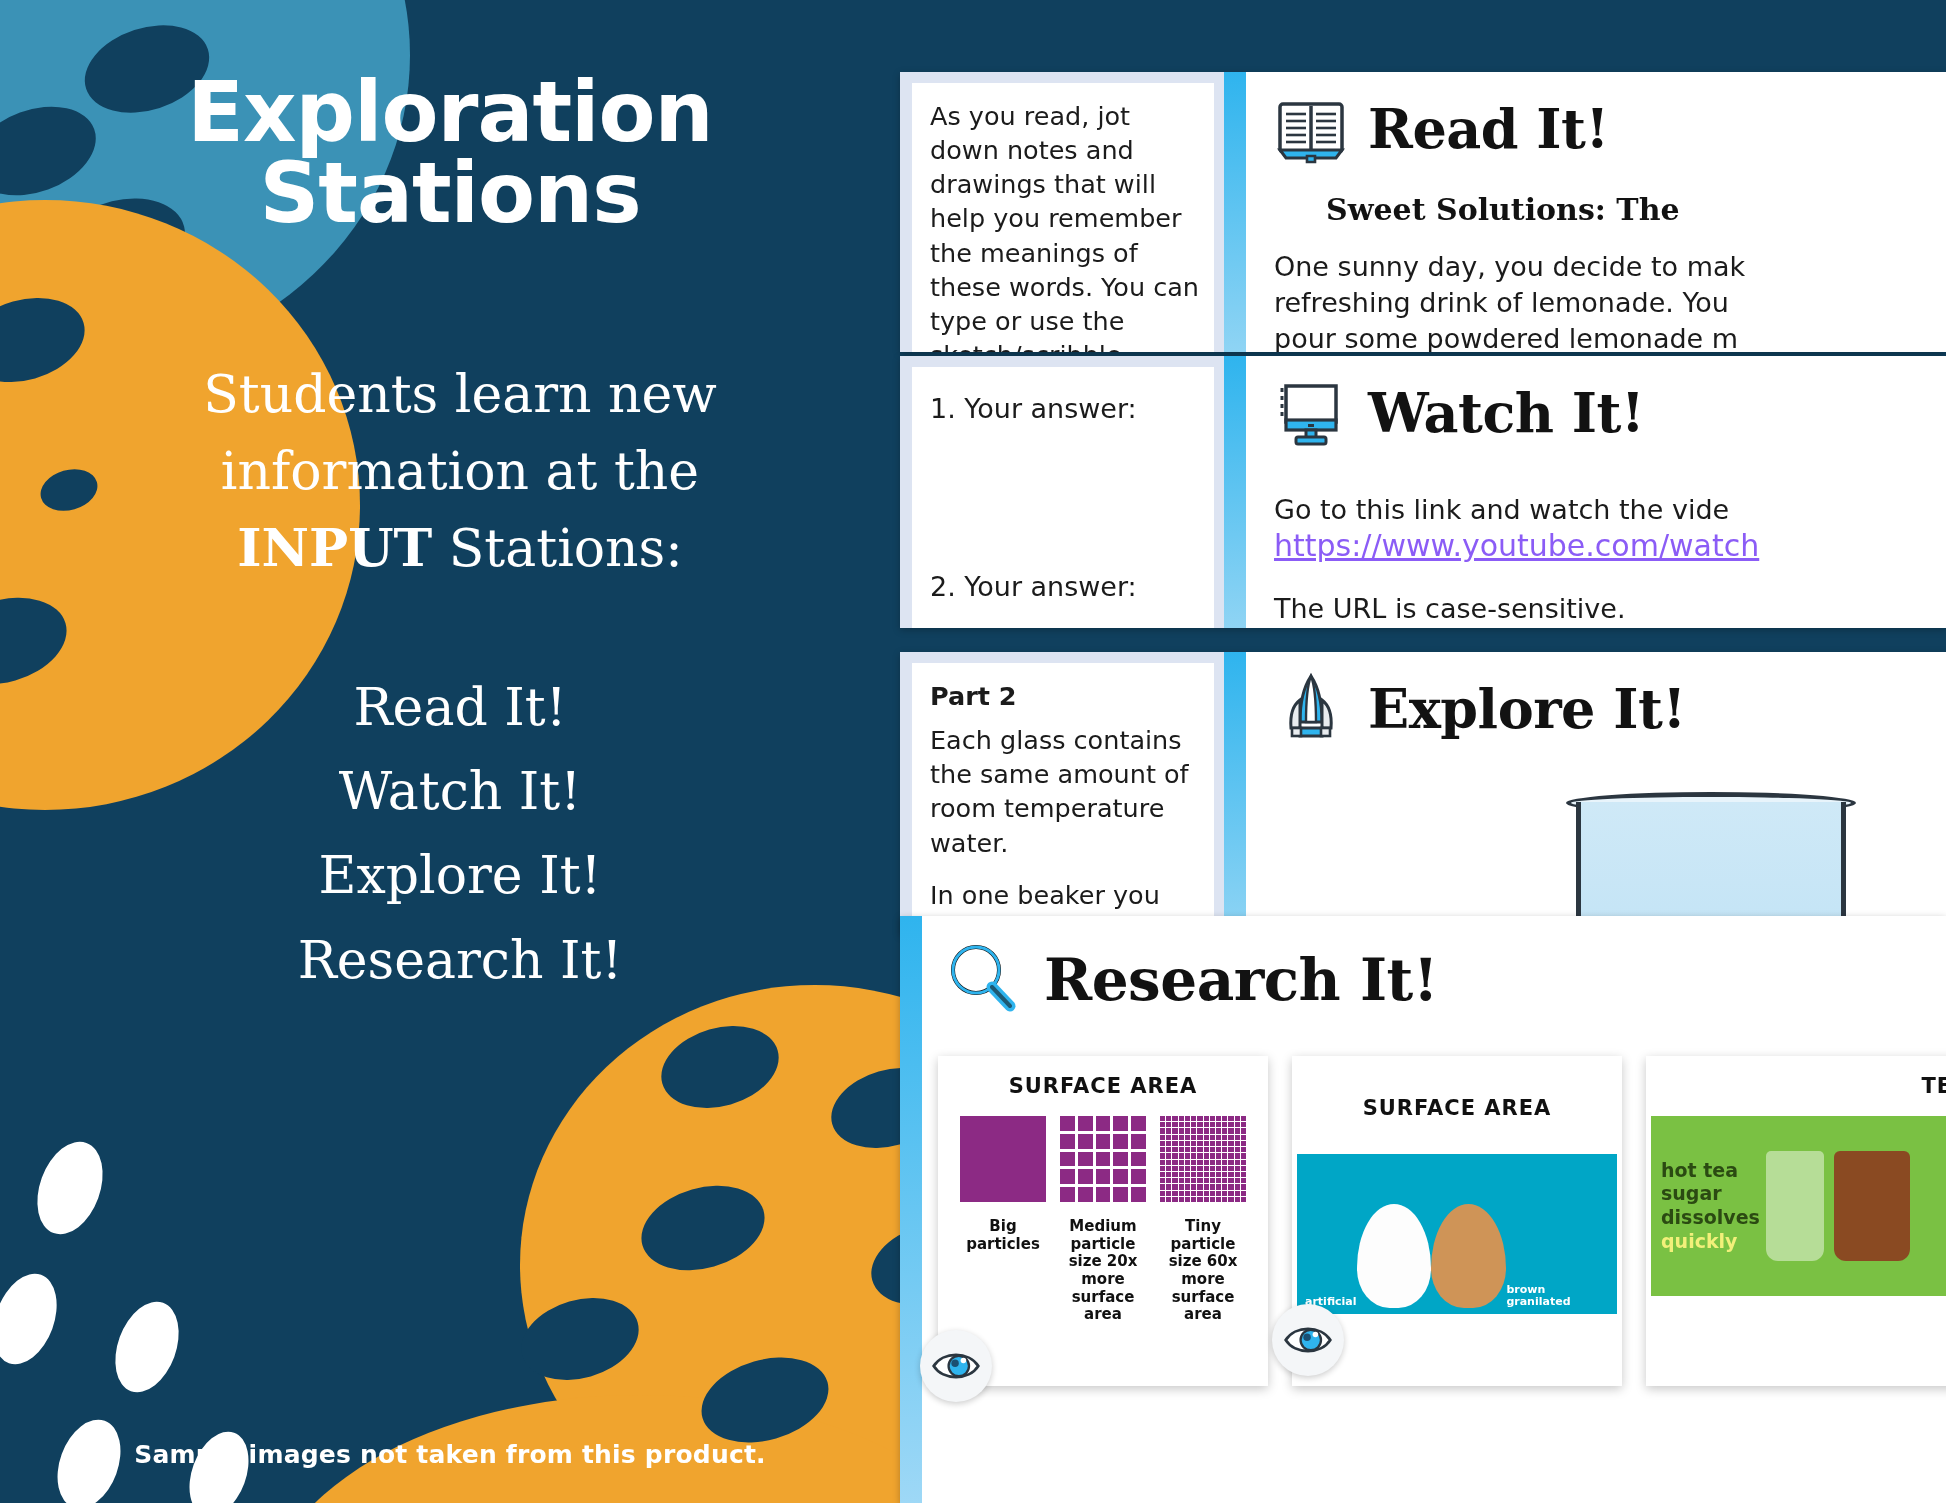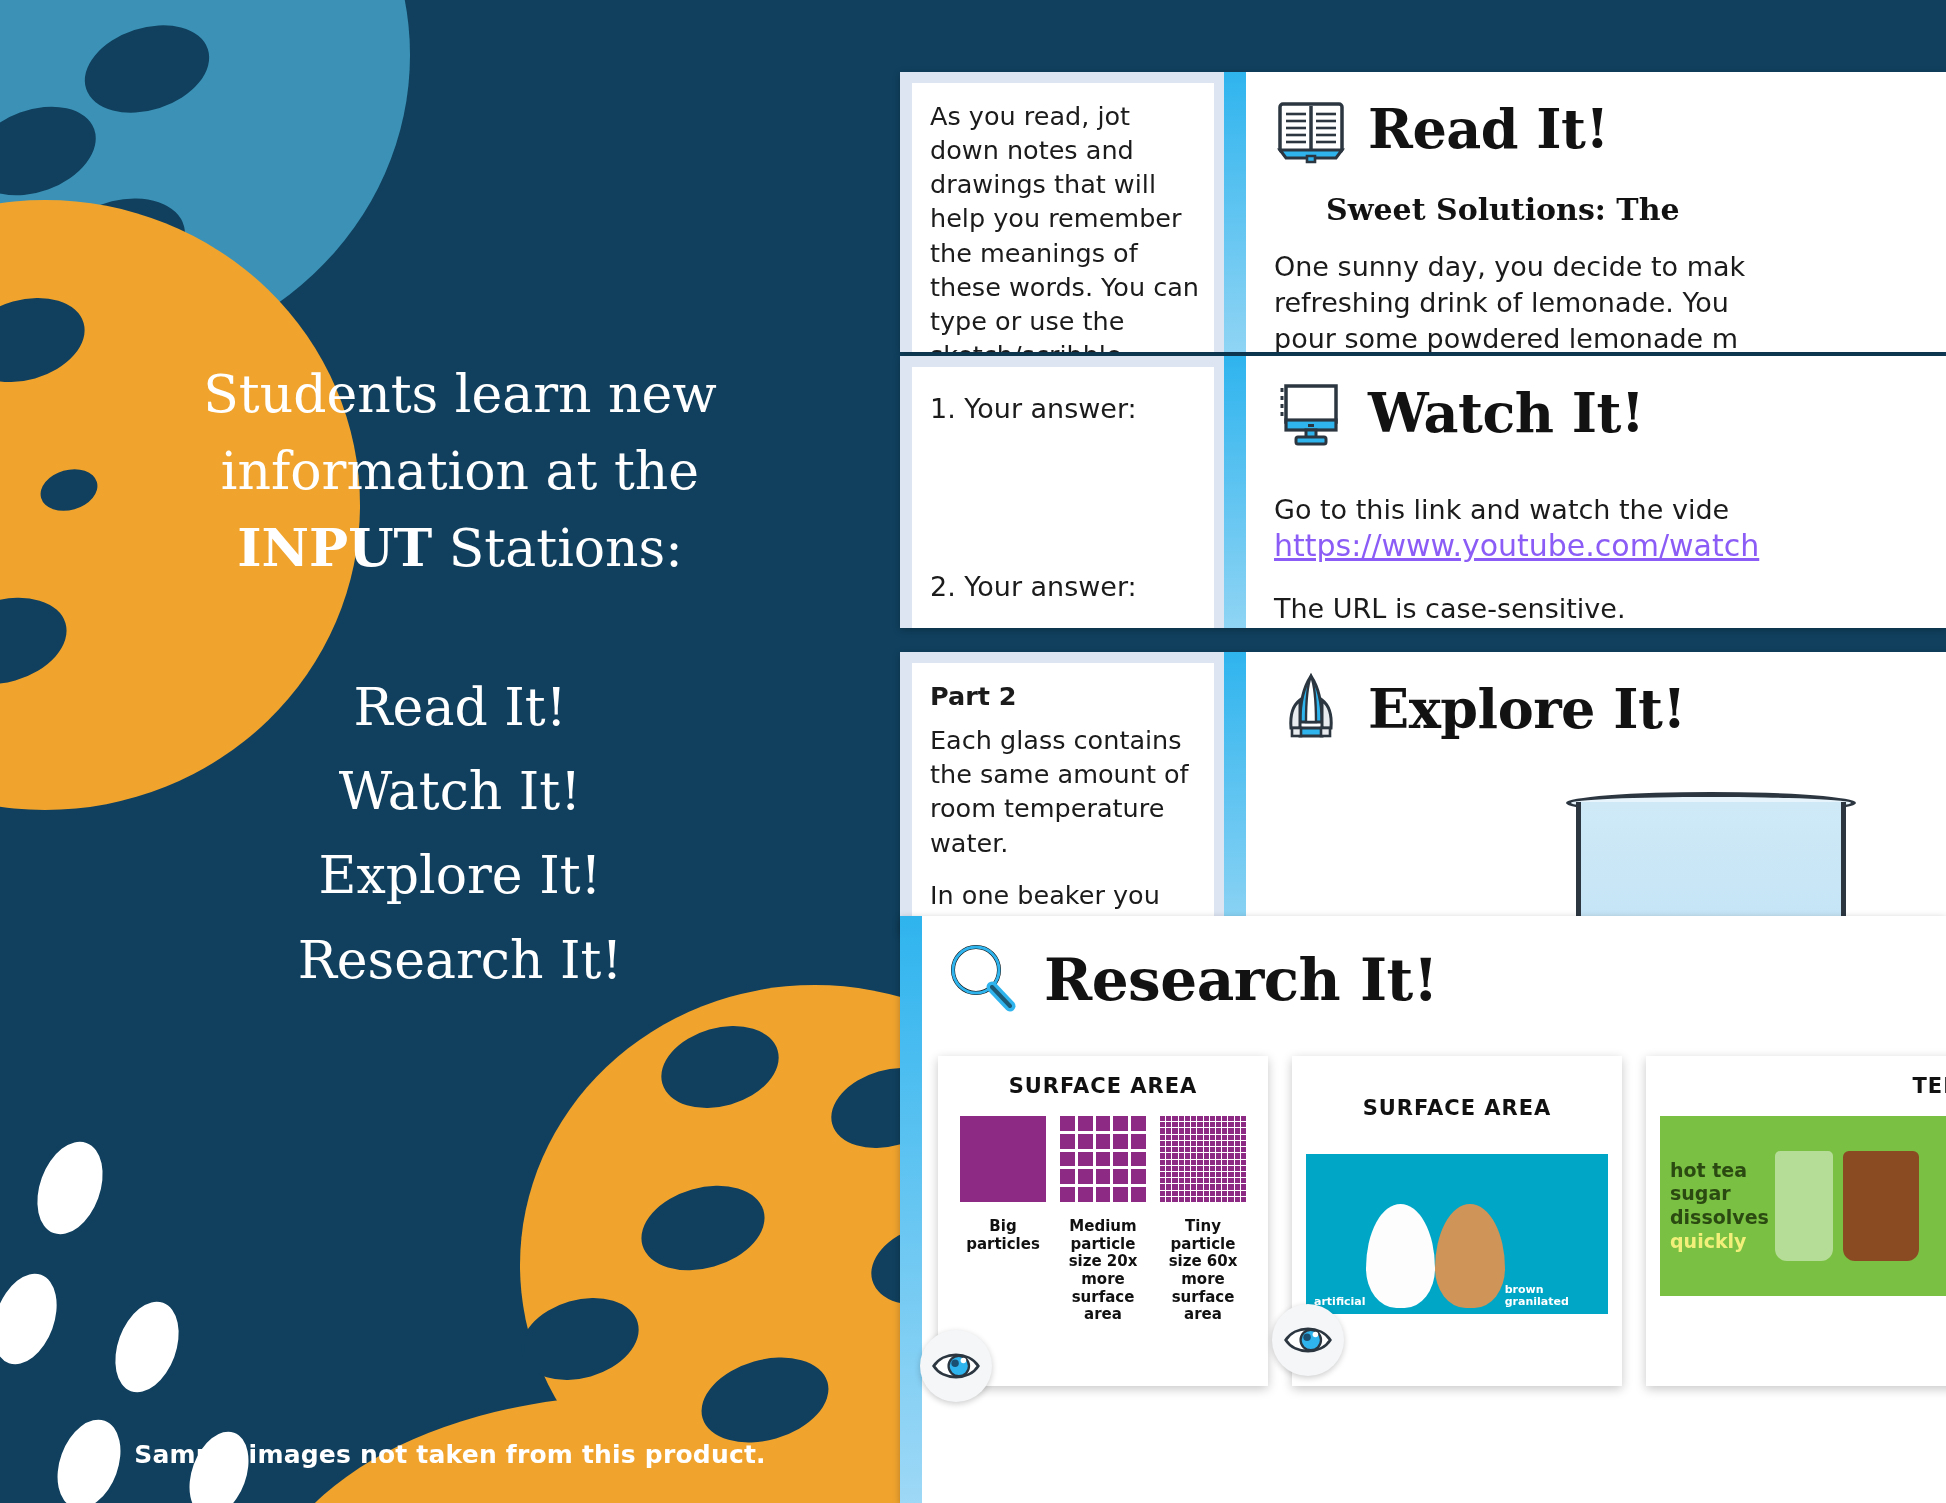--- a/index.html
+++ b/index.html
@@ -141,21 +141,21 @@
   .research-head {
     position:absolute; left:42px; top:22px;
     display:flex; align-items:center; gap:22px;
   }
   .research-cards {
     position:absolute; left:38px; top:140px; right:-10px; bottom:-10px;
     display:flex; gap:24px;
   }
   .info-card {
     background:#ffffff; box-shadow:0 3px 10px rgba(0,0,0,.22);
-    padding:18px 14px; flex:none; position:relative;
+    padding:18px 5px; flex:none; position:relative;
   }
   .info-card .card-head {
     text-align:center; font-family:"DejaVu Sans", sans-serif;
     font-weight:bold; font-size:21px; letter-spacing:1px; color:#111;
     margin-bottom:18px;
   }
   .sq-row { display:flex; align-items:flex-end; justify-content:center; gap:14px; }
   .sq-big { width:86px; height:86px; background:#8c2a84; }
   .sq-grid { width:86px; height:86px; display:grid; gap:3px; }
   .sq-grid.m5 { grid-template-columns:repeat(5,1fr); grid-template-rows:repeat(5,1fr); }
@@ -239,20 +239,24 @@
 <div class="deco dot dot-navy" style="left:520px;top:1300px;width:120px;height:78px;transform:rotate(-16deg);"></div>
 <div class="deco dot dot-navy" style="left:700px;top:1360px;width:130px;height:80px;transform:rotate(-16deg);"></div>
 
 <div class="deco dot dot-white" style="left:40px;top:1140px;width:60px;height:96px;transform:rotate(20deg);"></div>
 <div class="deco dot dot-white" style="left:-4px;top:1272px;width:58px;height:94px;transform:rotate(20deg);"></div>
 <div class="deco dot dot-white" style="left:118px;top:1300px;width:58px;height:94px;transform:rotate(20deg);"></div>
 <div class="deco dot dot-white" style="left:60px;top:1418px;width:58px;height:92px;transform:rotate(20deg);"></div>
 <div class="deco dot dot-white" style="left:192px;top:1430px;width:54px;height:88px;transform:rotate(20deg);"></div>
 
 <div class="left-col">
+  <div class="title">
+    <div>Exploration</div>
+    <div>Stations</div>
+  </div>
 
   <div class="subtitle">
     <span>Students learn new information at the </span><b>INPUT</b><span> Stations:</span>
   </div>
 
   <div class="station-list">
     <div>Read It!</div>
     <div>Watch It!</div>
     <div>Explore It!</div>
     <div>Research It!</div>

